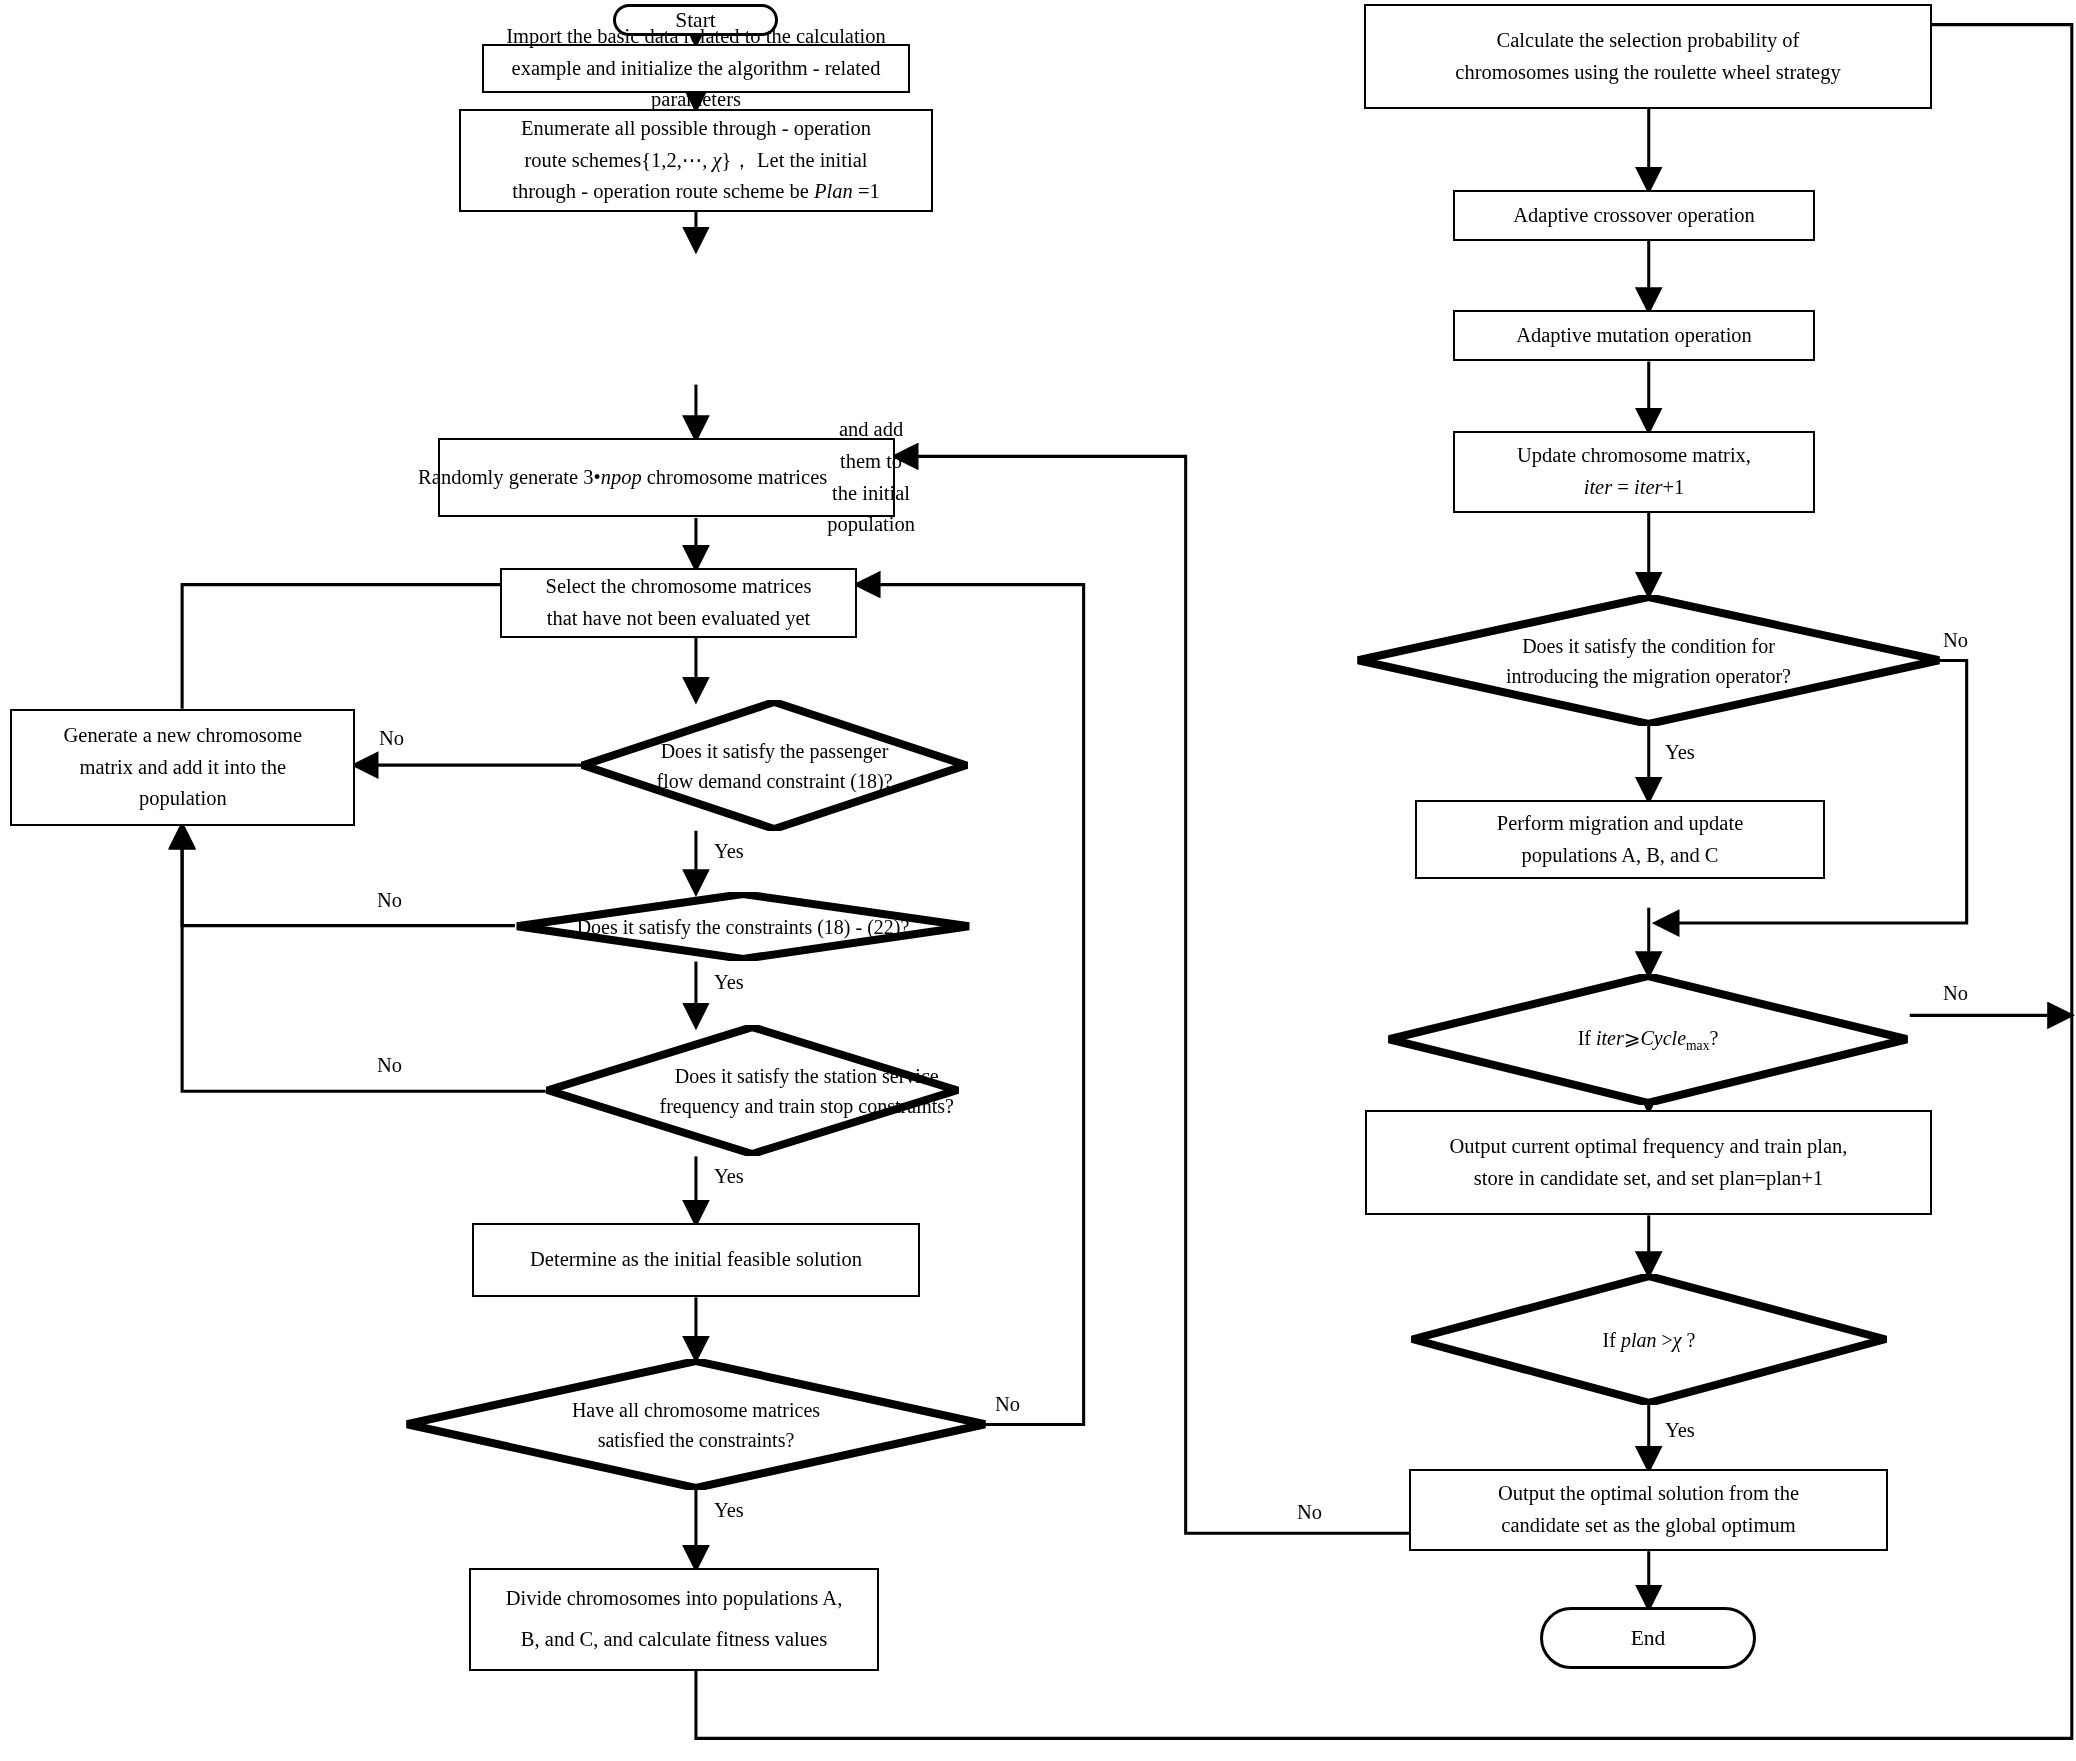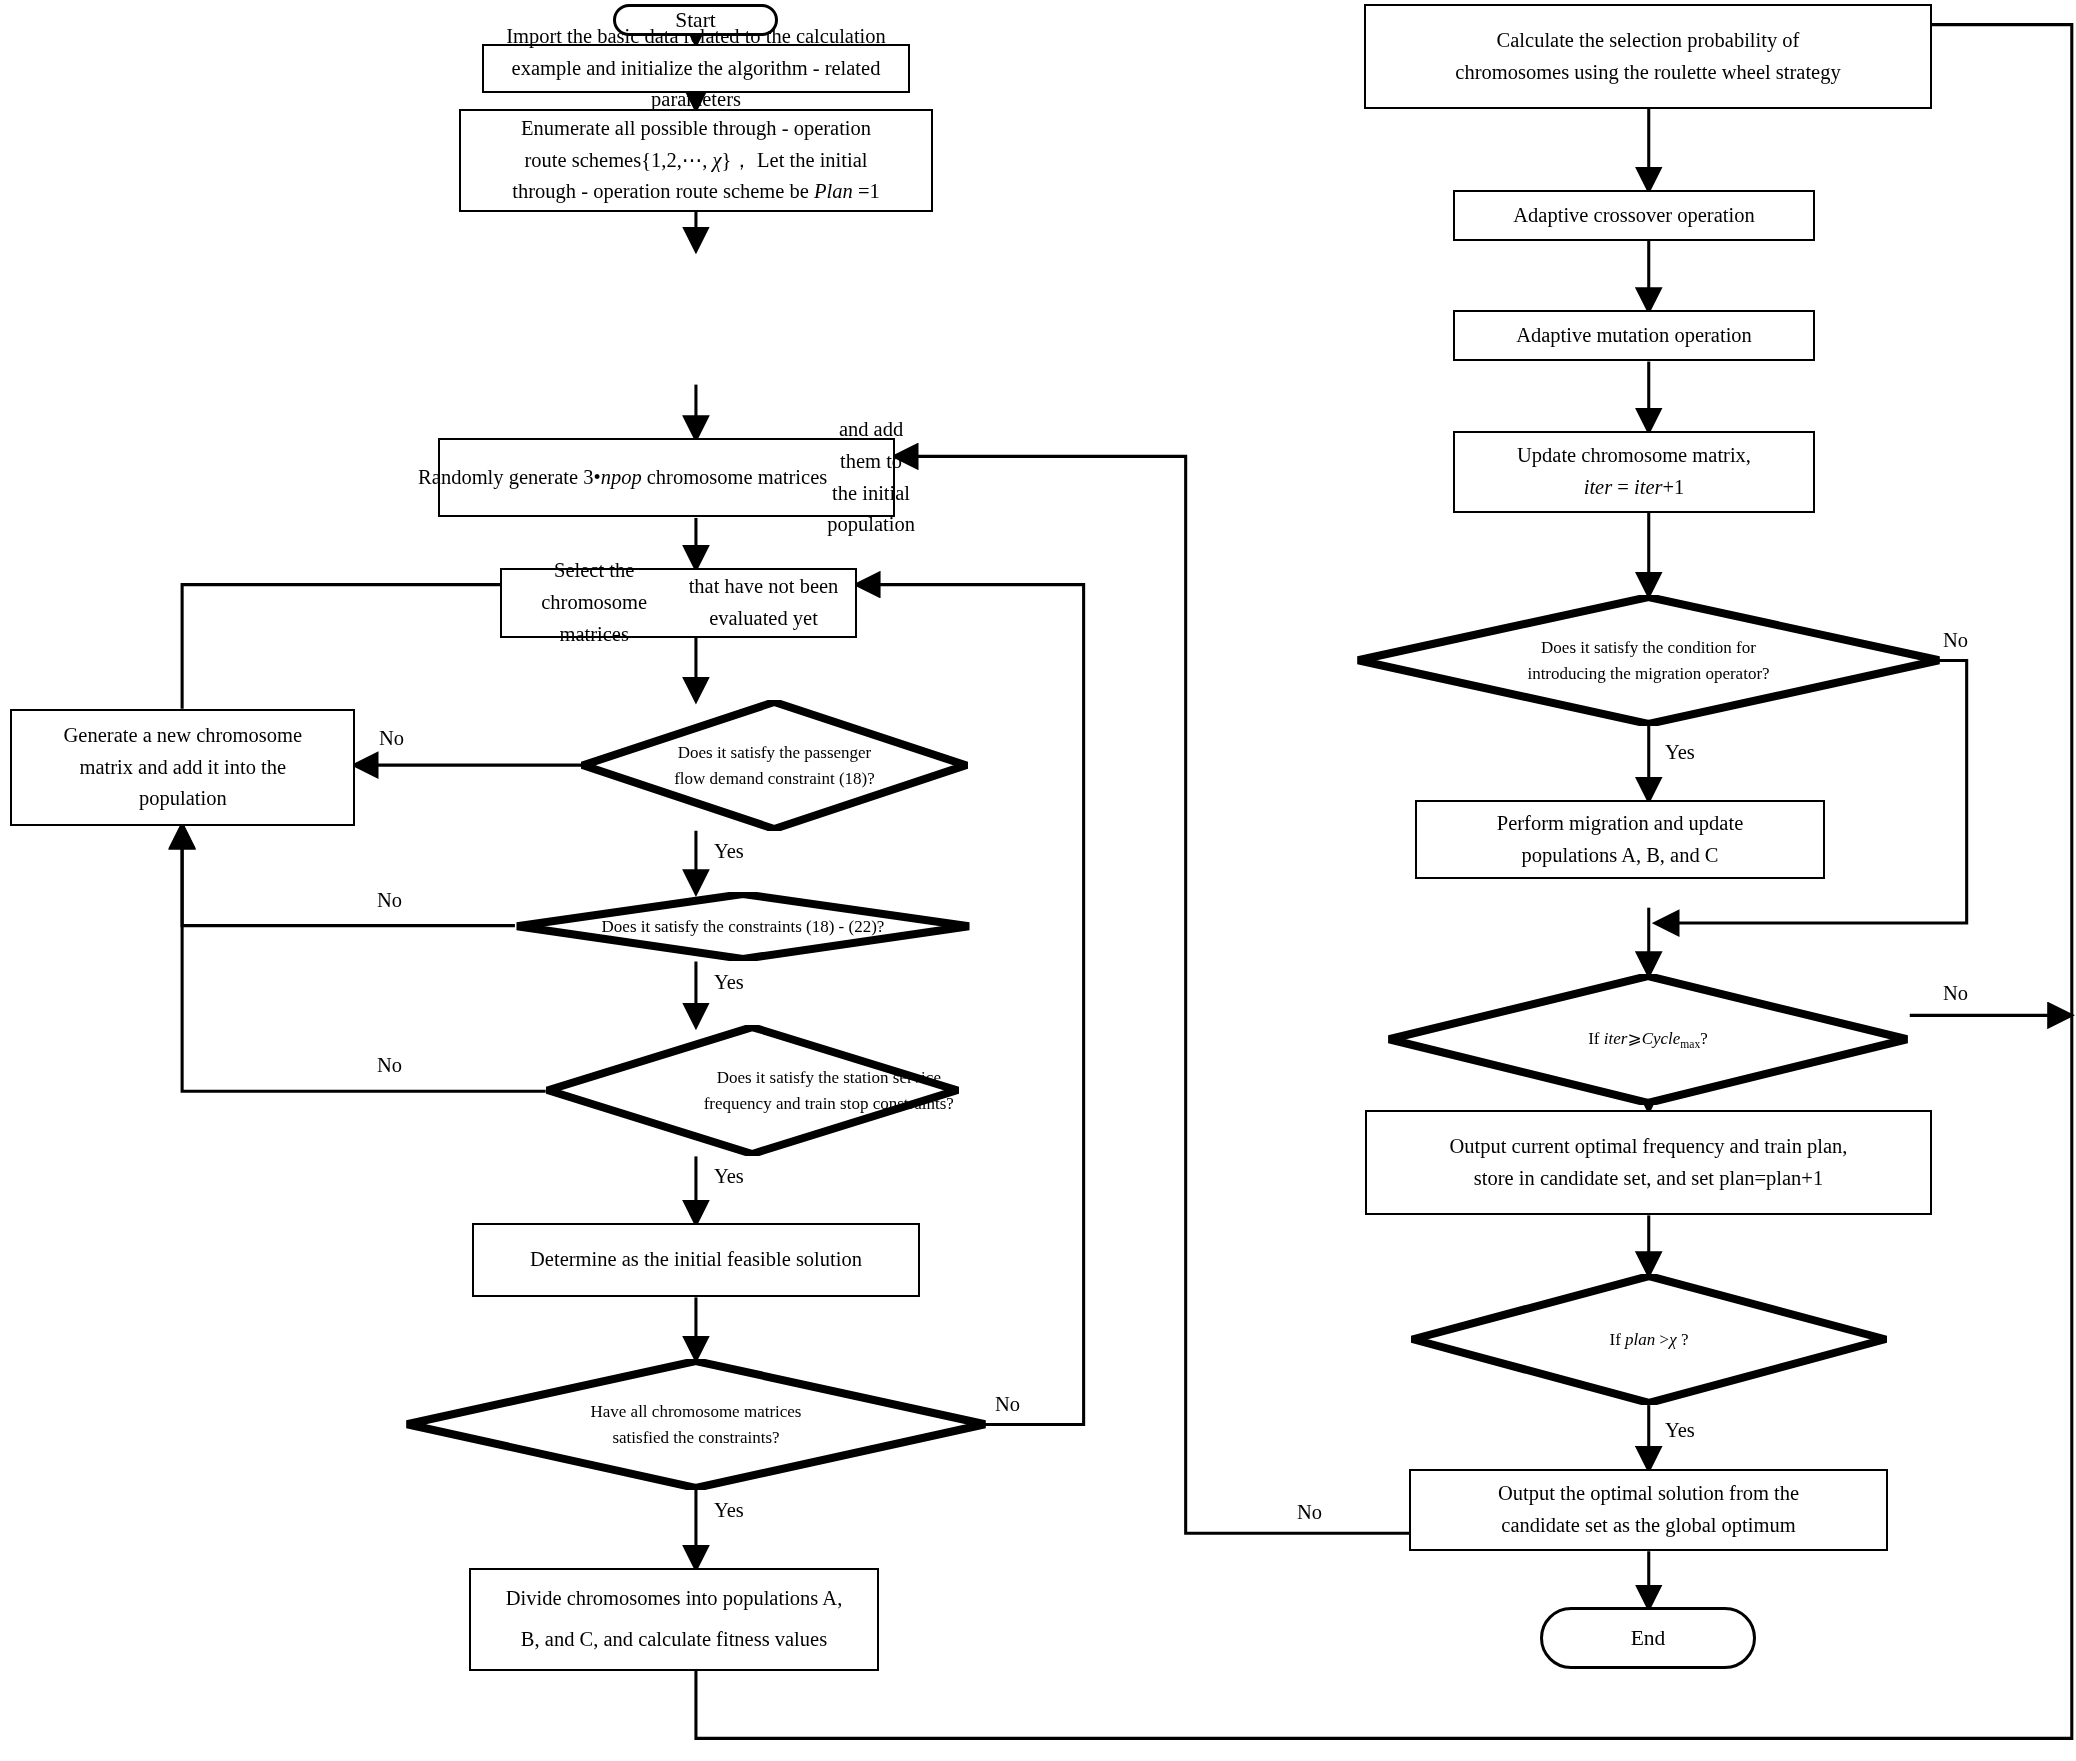--- a/index.html
+++ b/index.html
@@ -18,21 +18,21 @@
     text-align:center;line-height:1.55;
     font-size:20.5px;padding:3.1px 7.2px;
   }
   .term{
     border:3.6px solid #000;background:#fff;border-radius:512px;
     text-align:center;font-size:21.5px;
   }
   .dia{background:transparent;}
   .dia .dlabel{
     position:relative;z-index:3;text-align:center;line-height:1.5;
-    font-size:17px;padding:0 5.1px;pointer-events:none;font-family:Liberation Serif, serif;
+    font-size:20px;padding:0 5.1px;pointer-events:none;font-family:Liberation Serif, serif;
   }
   .dia svg{position:absolute;left:0;top:0;width:100%;height:100%;z-index:1;}
   .edgelabel{
     position:absolute;font-size:20.5px;line-height:1;
     background:transparent;white-space:nowrap;
   }
   .it{font-style:italic;}
   .sub{font-size:0.68em;vertical-align:sub;}
   .nw{white-space:nowrap;}
 </style>
@@ -107,21 +107,21 @@
     <span>Enumerate all possible through - operation</span>
     <span class="nw"><span>route schemes{1,2,</span><span>⋯</span><span>, </span><span class="it">χ</span><span>}， Let the initial</span></span>
     <span class="nw"><span>through - operation route scheme be </span><span class="it">Plan</span><span> =1</span></span>
   </div>
 
   <div class="node proc" style="left:438px;top:438px;width:457px;height:79px;flex-direction:row;">
     <span class="nw"><span>Randomly generate 3•</span><span class="it">npop</span><span> chromosome matrices</span></span>
     <span>and add them to the initial population</span>
   </div>
 
-  <div class="node proc" style="left:500px;top:568px;width:357px;height:70px;flex-direction:row;">
+  <div class="node proc" style="left:500px;top:568px;width:357px;height:70px;flex-direction:column;">
     <span>Select the chromosome matrices</span>
     <span>that have not been evaluated yet</span>
   </div>
 
   <div class="node proc" style="left:10.3px;top:709px;width:345px;height:117px;flex-direction:column;">
     <span>Generate a new chromosome</span>
     <span>matrix and add it into the</span>
     <span>population</span>
   </div>
 

